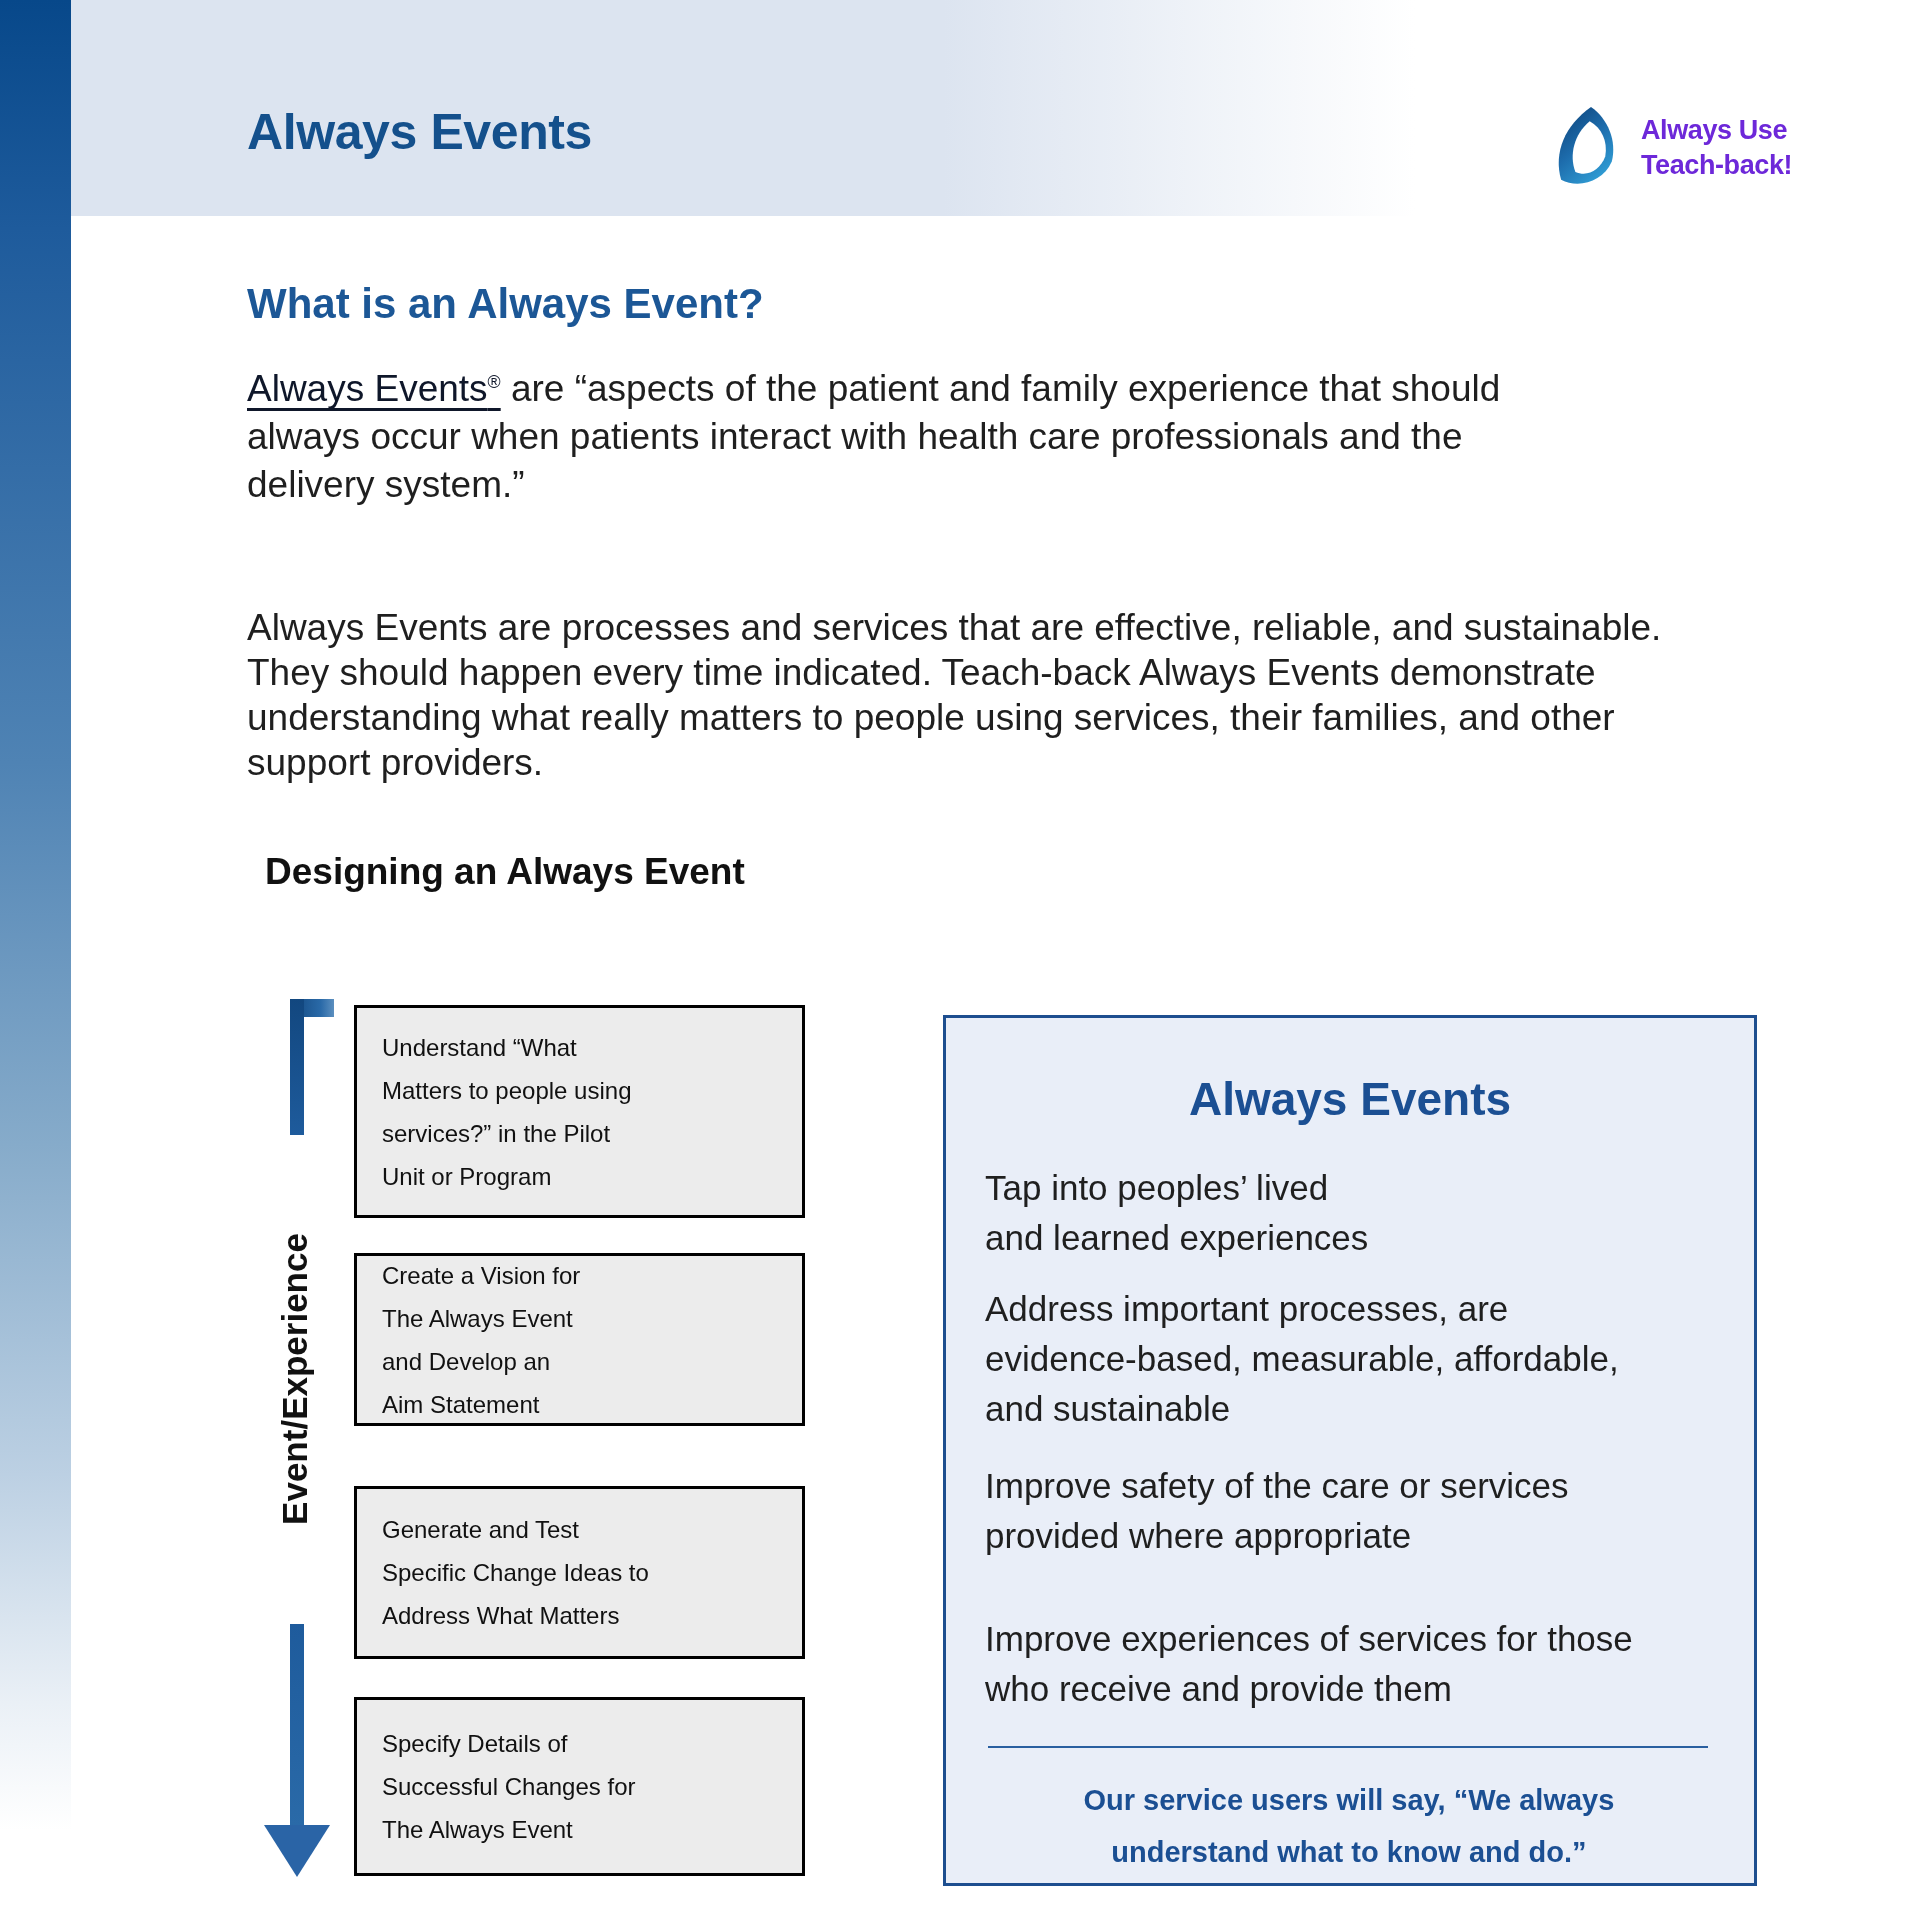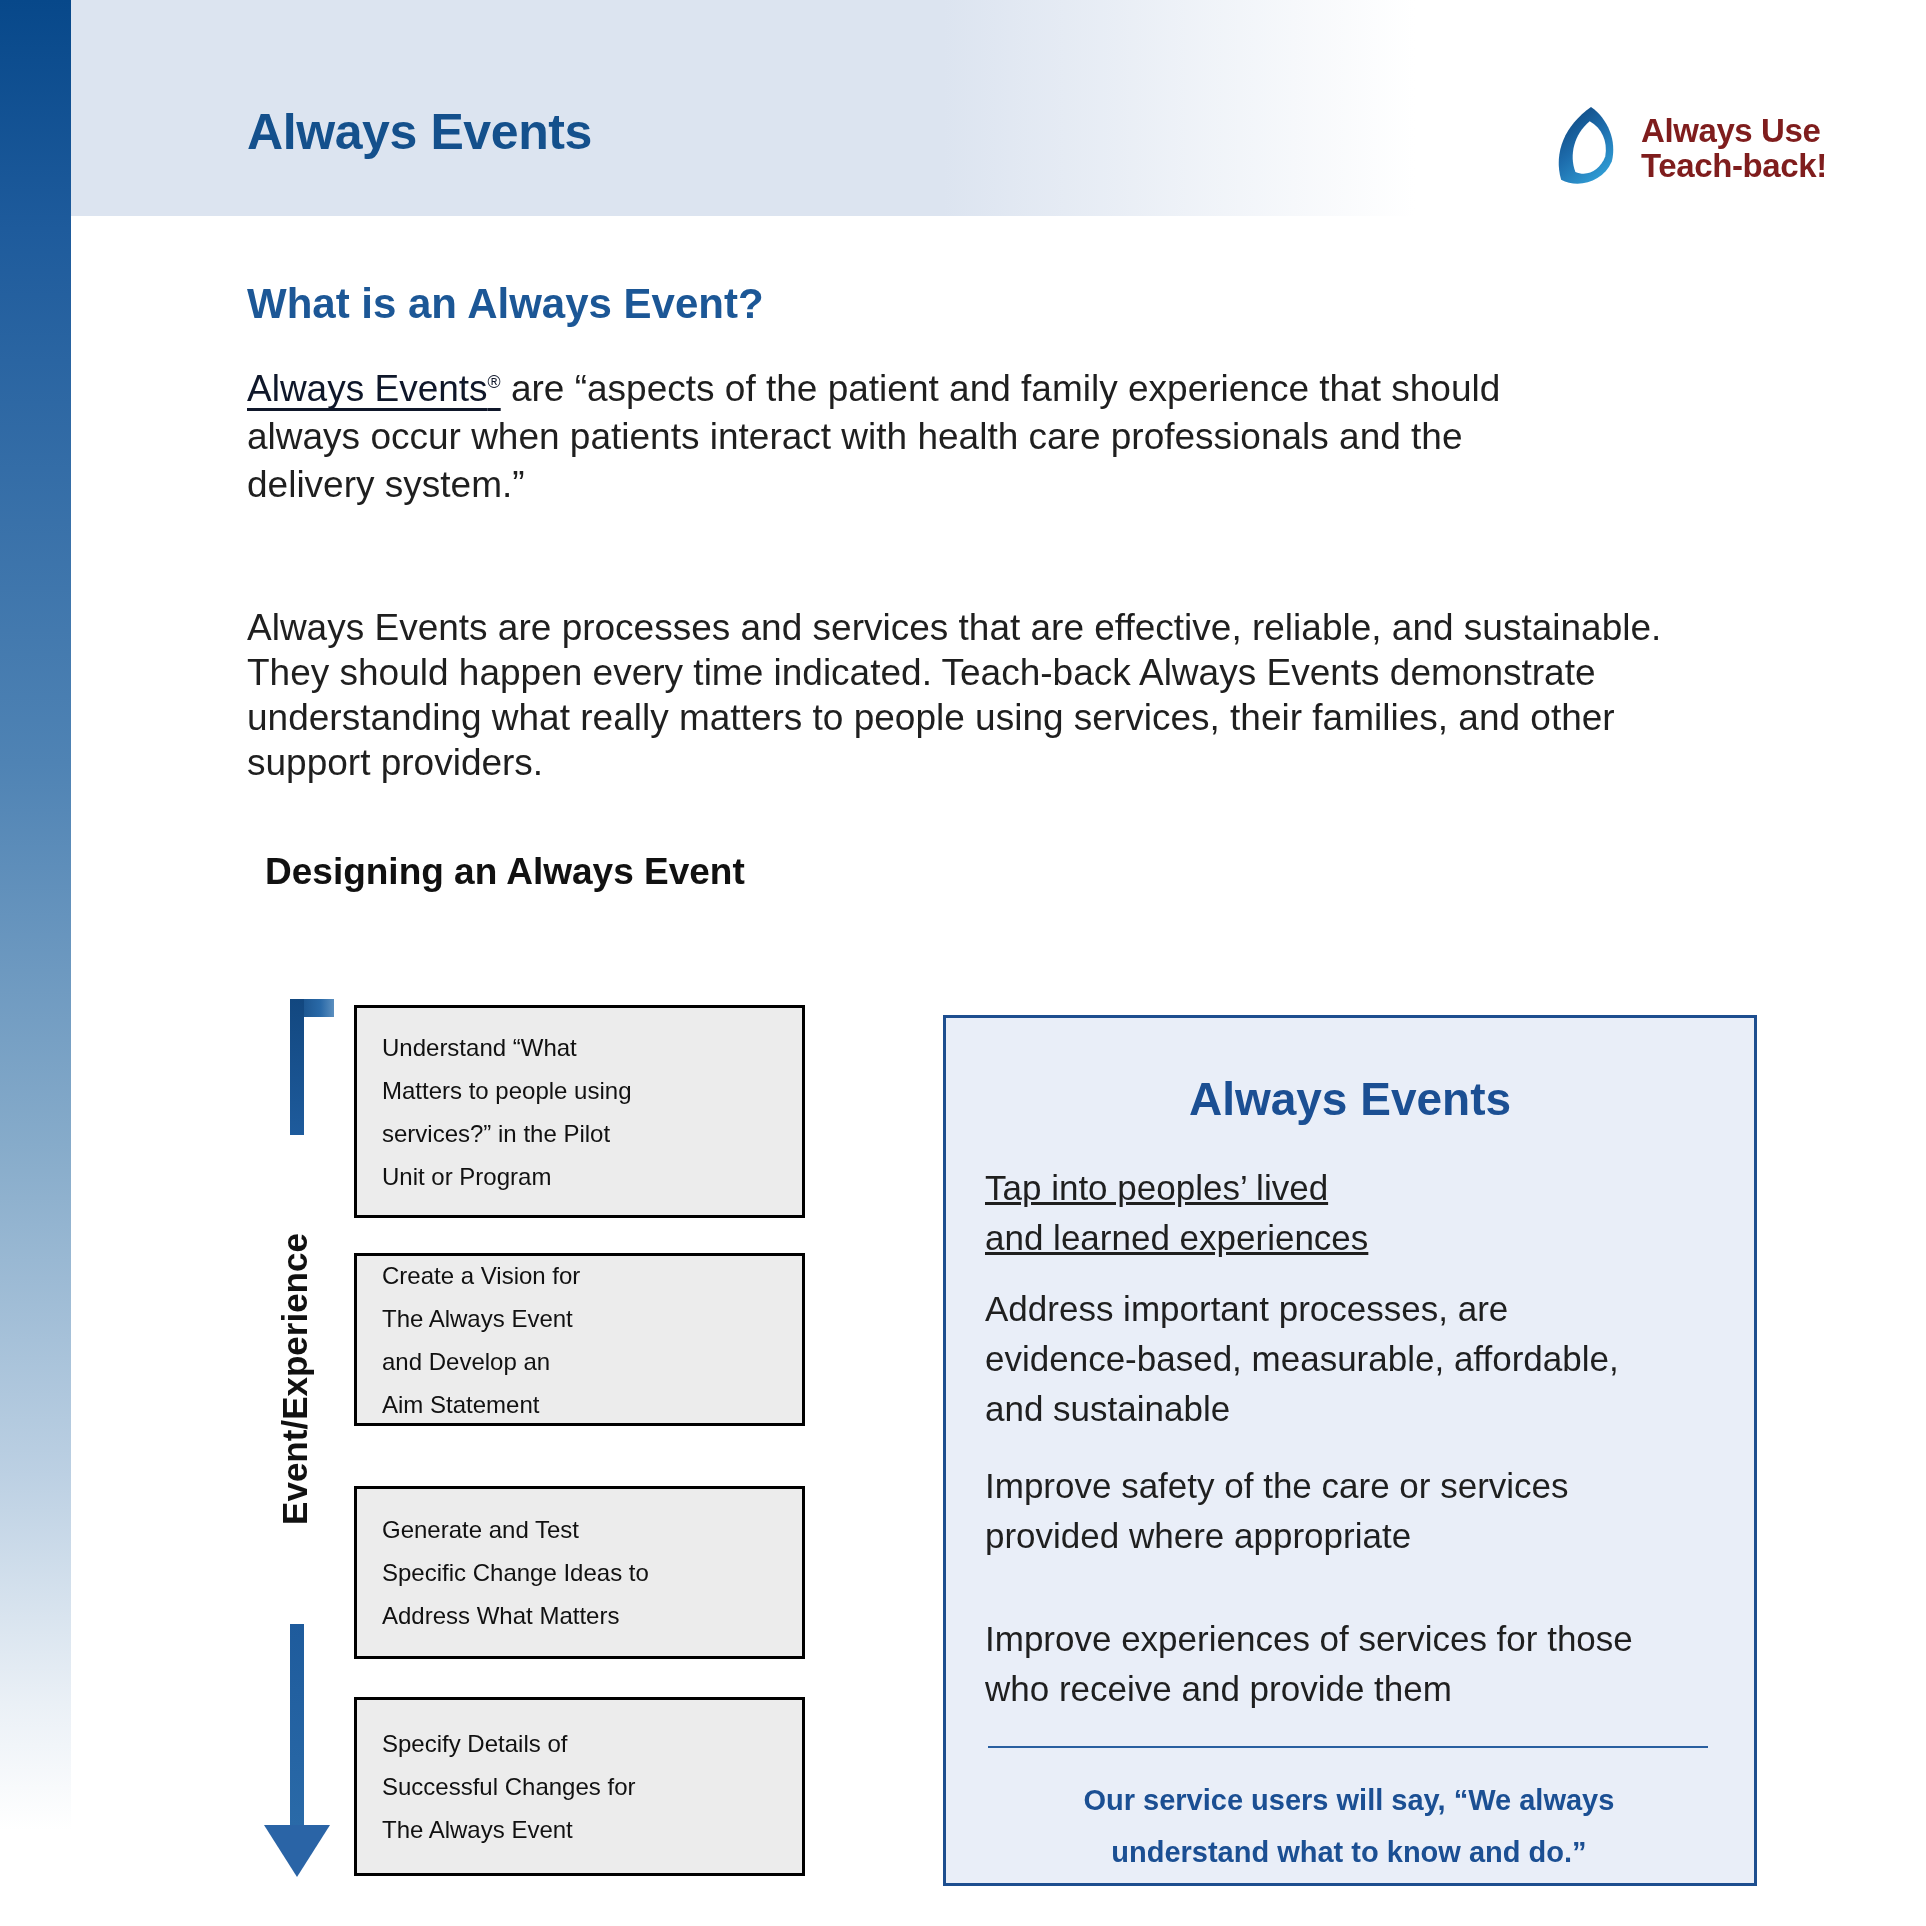--- a/index.html
+++ b/index.html
@@ -11,22 +11,22 @@
   .stripe { position:absolute; left:0; top:0; width:71px; height:2542px;
     background:linear-gradient(180deg,#07488a 0%,#1e5b9c 9%,#4f83b4 30%,#86abca 45%,#bcd0e3 58%,#eaf0f6 67%,#ffffff 72%); }
 
   
   .band { position:absolute; left:0; top:0; width:1965px; height:216px;
     background:linear-gradient(90deg,#dce4f0 0%,#dce4f0 48%,#ffffff 72%); }
   .page-title { position:absolute; left:247px; top:103px; font-size:50px; font-weight:bold;
     color:#14508c; letter-spacing:-0.4px; }
   .tb-logo { position:absolute; left:1552px; top:106px; width:324px; height:89px; }
   .tb-swoosh { position:absolute; left:0; top:0; width:65px; height:83px; }
-  .tb-text { position:absolute; left:89px; top:7px; font-size:33px; line-height:35px;
-    font-weight:bold; color:#7f1d1d; letter-spacing:-0.4px; }
+  .tb-text { position:absolute; left:89px; top:7px; font-size:27px; line-height:35px;
+    font-weight:bold; color:#6d28d9; letter-spacing:-0.4px; }
 
   
   .h1 { position:absolute; left:247px; top:280px; font-size:42px; font-weight:bold; color:#1c5796; }
   .body-block { position:absolute; left:247px; font-size:37px; line-height:48px; color:#1f1f1f; }
   .body-block .tline { white-space:nowrap; }
   a.doc-link { color:#0f172a; text-decoration:underline; text-decoration-thickness:2.7px;
     text-underline-offset:7px; cursor:pointer; }
   sup.reg { font-size:0.48em; vertical-align:super; }
 
   .h2 { position:absolute; left:265px; top:851px; font-size:37px; font-weight:bold; color:#111111; }
@@ -52,21 +52,21 @@
   .box2 { top:1253px; height:173px; }
   .box3 { top:1486px; height:173px; }
   .box4 { top:1697px; height:179px; }
 
   
   .panel { position:absolute; left:943px; top:1015px; width:814px; height:871px;
     background:#e9eef8; border:3.9px solid #1d4e8f; }
   .panel-title { position:absolute; left:0; top:54px; width:100%; text-align:center;
     font-size:46px; font-weight:bold; color:#1b4f93; }
   .panel-para { position:absolute; left:39px; width:740px; font-size:35px; line-height:50px; color:#1f1f1f; }
-  .pp1 { top:145px;text-decoration:underline; } .pp2 { top:266px; } .pp3 { top:443px; } .pp4 { top:596px; }
+  .pp1 { top:145px; } .pp2 { top:266px; } .pp3 { top:443px; } .pp4 { top:596px; }
   .panel-divider { position:absolute; left:42px; top:728px; width:720px; height:1.9px; background:#2a5fa0; }
   .panel-quote { position:absolute; left:15.4px; top:756px; width:775px; text-align:center;
     font-size:29px; line-height:52px; font-weight:bold; color:#1b4f93; }
 </style>
 </head>
 <body>
 
 <div class="page">
 
   <div class="band"></div>

